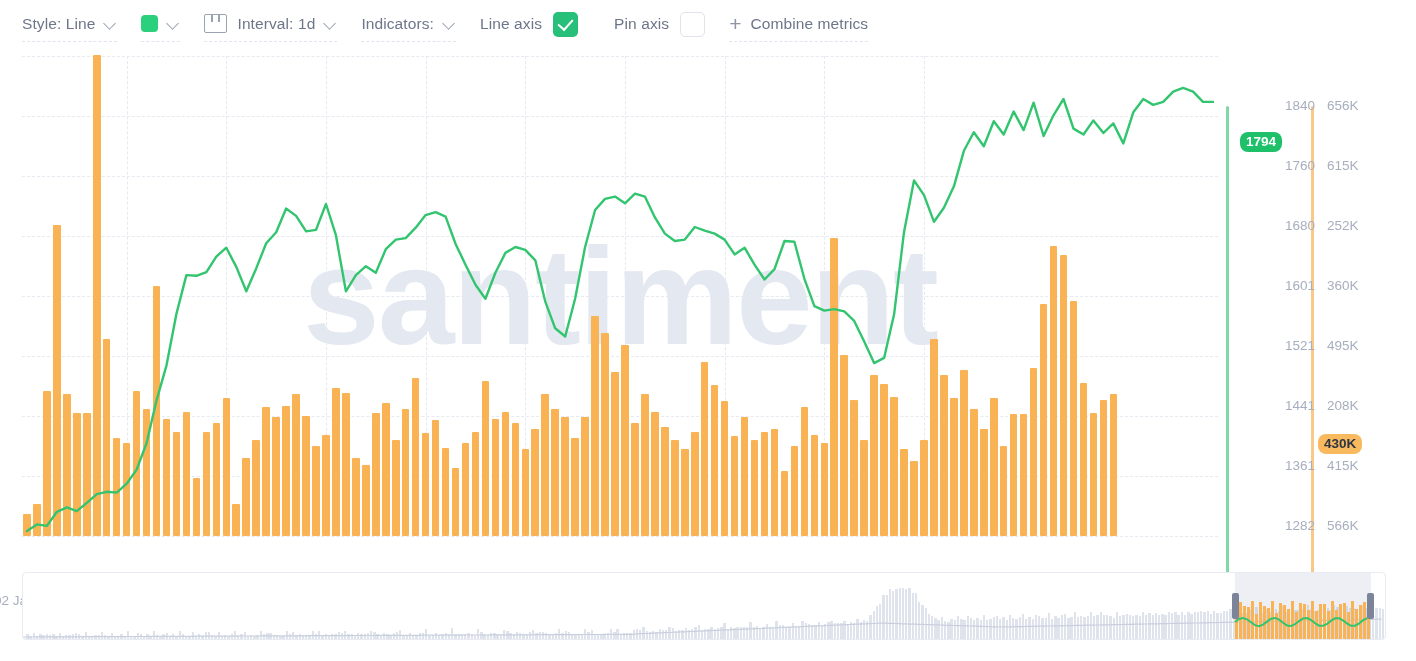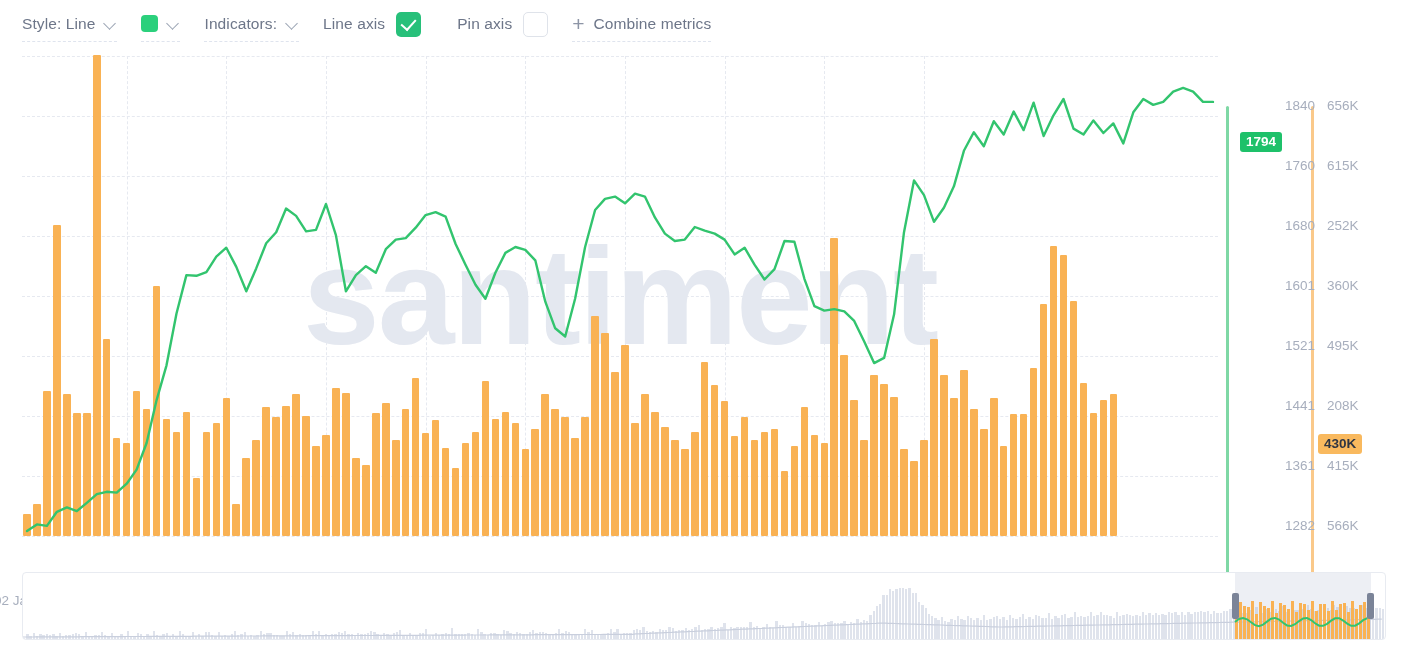--- a/index.html
+++ b/index.html
@@ -97,21 +97,21 @@
   .axis-line{position:absolute;top:56px;width:3px;height:480px;border-radius:2px;}
   #axis-green-line{left:1226px;background:#7fd8a5;}
   #axis-orange-line{left:1311px;background:#fac98a;}
   .tick{
     position:absolute;font-size:13.5px;color:#a7aebd;white-space:nowrap;
   }
   .tick.green{left:1244px;margin-left:41px;}
   .tick.orange{left:1327px;}
   .badge{
     position:absolute;font-size:13.5px;font-weight:700;
-    padding:2px 6px 3px 6px;border-radius:3px;white-space:nowrap;
+    padding:2px 6px 3px 6px;border-radius:8px;white-space:nowrap;
   }
   #badge-green{left:1240px;background:#1ec16a;color:#fff;}
   #badge-orange{left:1318px;background:#f9b95e;color:#2f3542;}
   .xtick{
     position:absolute;top:543px;font-size:13.5px;color:#a7aebd;white-space:nowrap;
   }
 
   
   #navigator{
     position:absolute;left:22px;top:572px;width:1364px;height:68px;
@@ -140,20 +140,25 @@
   <div class="tb-item">
     <span class="tb-label">Style: Line</span>
     <span class="chev"></span>
   </div>
 
   <div class="tb-item">
     <span class="swatch" style="background: rgb(43, 208, 124);"></span>
     <span class="chev"></span>
   </div>
 
+  <div class="tb-item">
+    <span class="ruler-icon tb-gap"></span>
+    <span class="tb-label">Interval: 1d</span>
+    <span class="chev"></span>
+  </div>
 
   <div class="tb-item">
     <span class="tb-label">Indicators:</span>
     <span class="chev"></span>
   </div>
 
   <div class="tb-item" style="border-bottom:none;">
     <span class="tb-label">Line axis</span>
     <span class="checkbox on"></span>
   </div>

